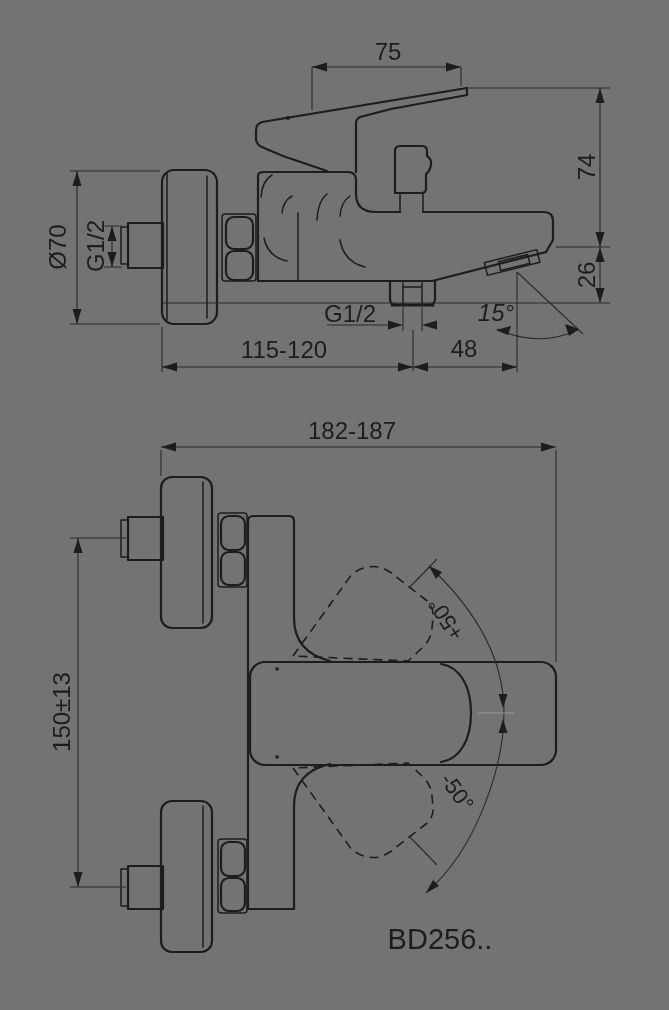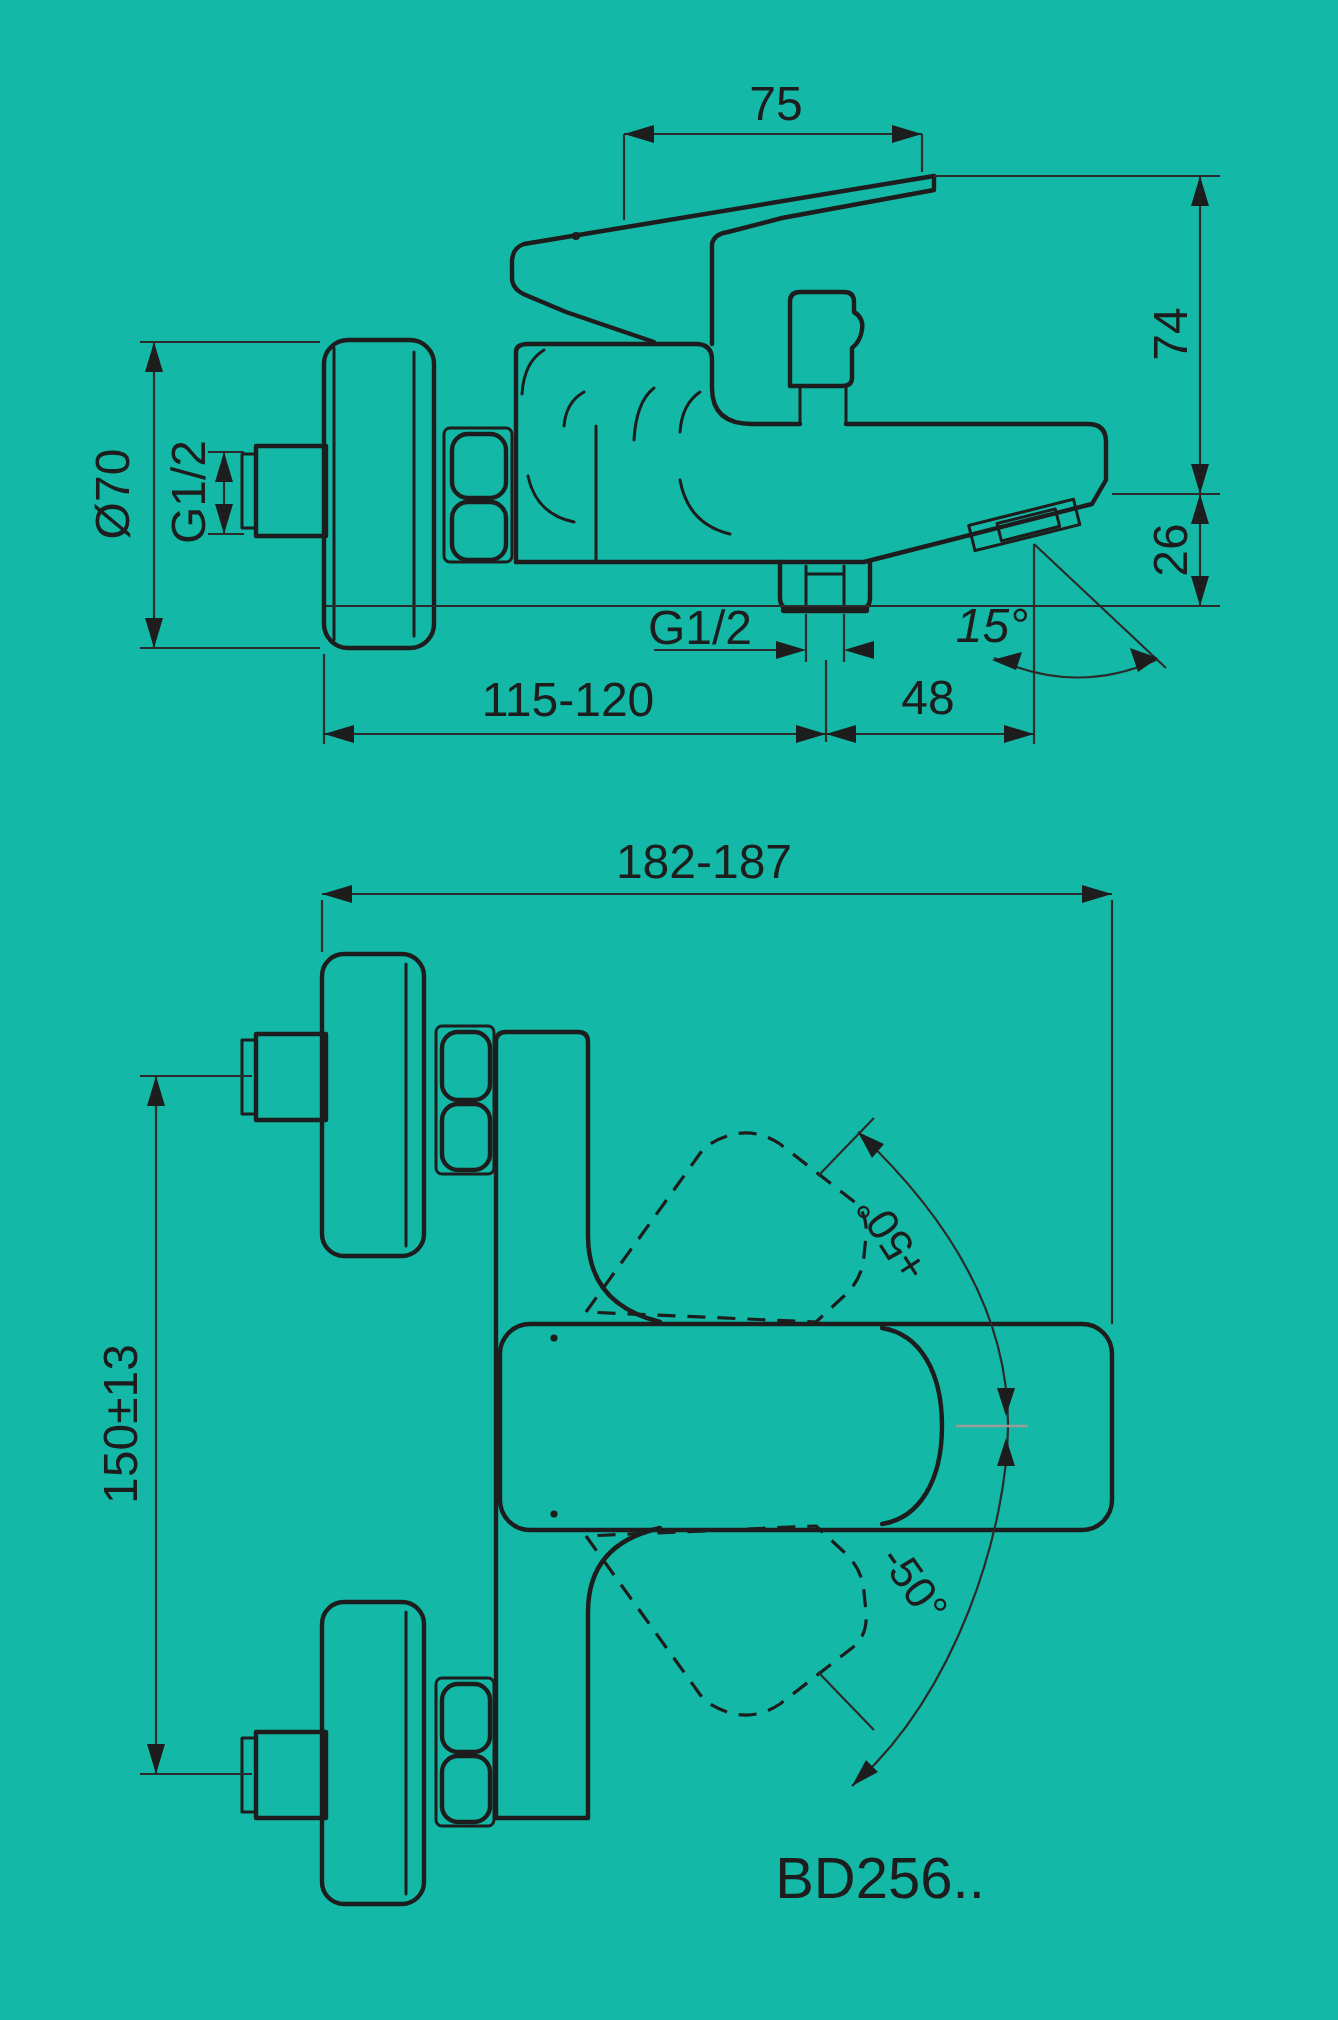--- a/index.html
+++ b/index.html
@@ -1,19 +1,19 @@
 <!DOCTYPE html>
 <html><head>
 <meta charset="utf-8">
 <style>
   html,body{margin:0;padding:0;background:#fff;}
   .sheet{
     position:relative;
     width:669px;height:1010px;
-    background:#14b8a6;
+    background:#737373;
     font-family:"Liberation Sans", sans-serif;
     overflow:hidden;
   }
   svg{display:block;}
   .o  {fill:none;stroke:#1d1d1d;stroke-width:2.2;stroke-linecap:round;stroke-linejoin:round;}
   .o2 {fill:none;stroke:#1d1d1d;stroke-width:1.5;stroke-linecap:round;stroke-linejoin:round;}
   .o3 {fill:none;stroke:#1d1d1d;stroke-width:3.2;stroke-linecap:round;}
   .d  {fill:none;stroke:#2b2b2b;stroke-width:1.1;stroke-linecap:butt;}
   .dash{fill:none;stroke:#1d1d1d;stroke-width:1.6;stroke-dasharray:9 6;stroke-linejoin:round;}
   .ar {fill:#1d1d1d;stroke:none;}

